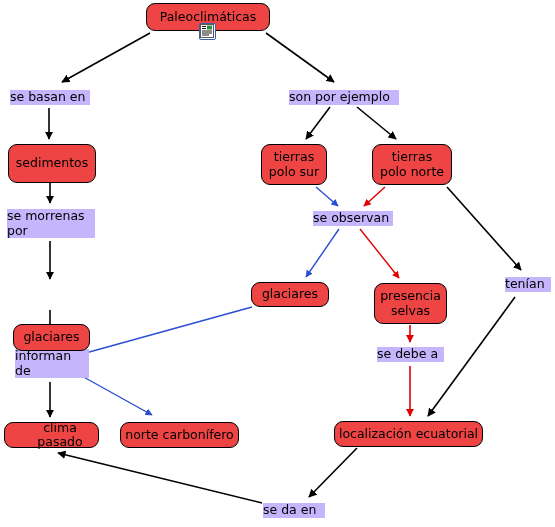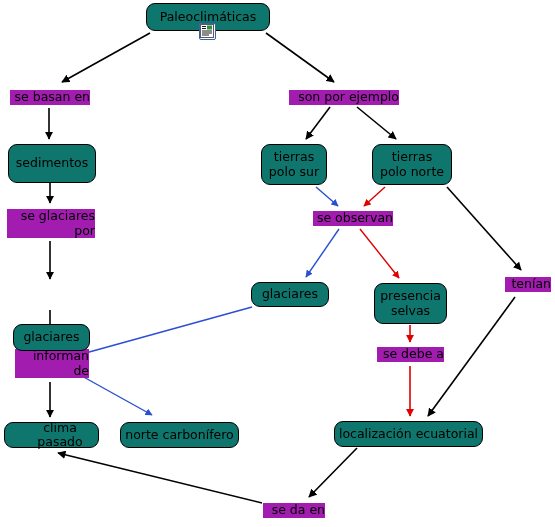--- a/index.html
+++ b/index.html
@@ -24,39 +24,39 @@
     top: 0;
     width: 555px;
     height: 527px;
     pointer-events: none;
   }
   .node {
     position: absolute;
     box-sizing: border-box;
     border: 1.3px solid #000000;
     border-radius: 9px;
-    background: #0f766e;
+    background: #ef4444;
     color: #000000;
     font-size: 12.5px;
     line-height: 14.5px;
     display: flex;
     align-items: center;
     justify-content: center;
     text-align: center;
     white-space: pre-line;
     z-index: 3;
   }
   .linklabel {
     position: absolute;
     color: #000000;
     font-size: 12.5px;
     line-height: 14.5px;
-    text-align: right;
+    text-align: left;
     white-space: pre-line;
-    background: #a21caf;
+    background: #c4b5fd;
     z-index: 2;
   }
   .res-icon {
     position: absolute;
     width: 17px;
     height: 17px;
     z-index: 4;
     background: #ffffff;
     border: 1.5px solid #3b5fa8;
     border-radius: 2px;
@@ -156,21 +156,21 @@
 
   <div class="node" style="left:251px; top:282px; width:78px; height:25px;">glaciares</div>
 
   <div class="node" style="left:374px; top:283px; width:73px; height:41px;">presencia
 selvas</div>
 
   <div class="node" style="left:334px; top:421px; width:149px; height:26px;">localización ecuatorial</div>
 
   <div class="linklabel" style="left:10px; top:90px; width:80px;">se basan en</div>
 
-  <div class="linklabel" style="left:7px; top:209px; width:88px;">se glaciares
+  <div class="linklabel" style="left:7px; top:209px; width:88px;">se morrenas
 por</div>
 
   <div class="linklabel" style="left:15px; top:349px; width:74px;">informan
 de</div>
 
   <div class="linklabel" style="left:289px; top:90px; width:110px;">son por ejemplo</div>
 
   <div class="linklabel" style="left:313px; top:211px; width:80px;">se observan</div>
 
   <div class="linklabel" style="left:377px; top:347px; width:67px;">se debe a</div>

